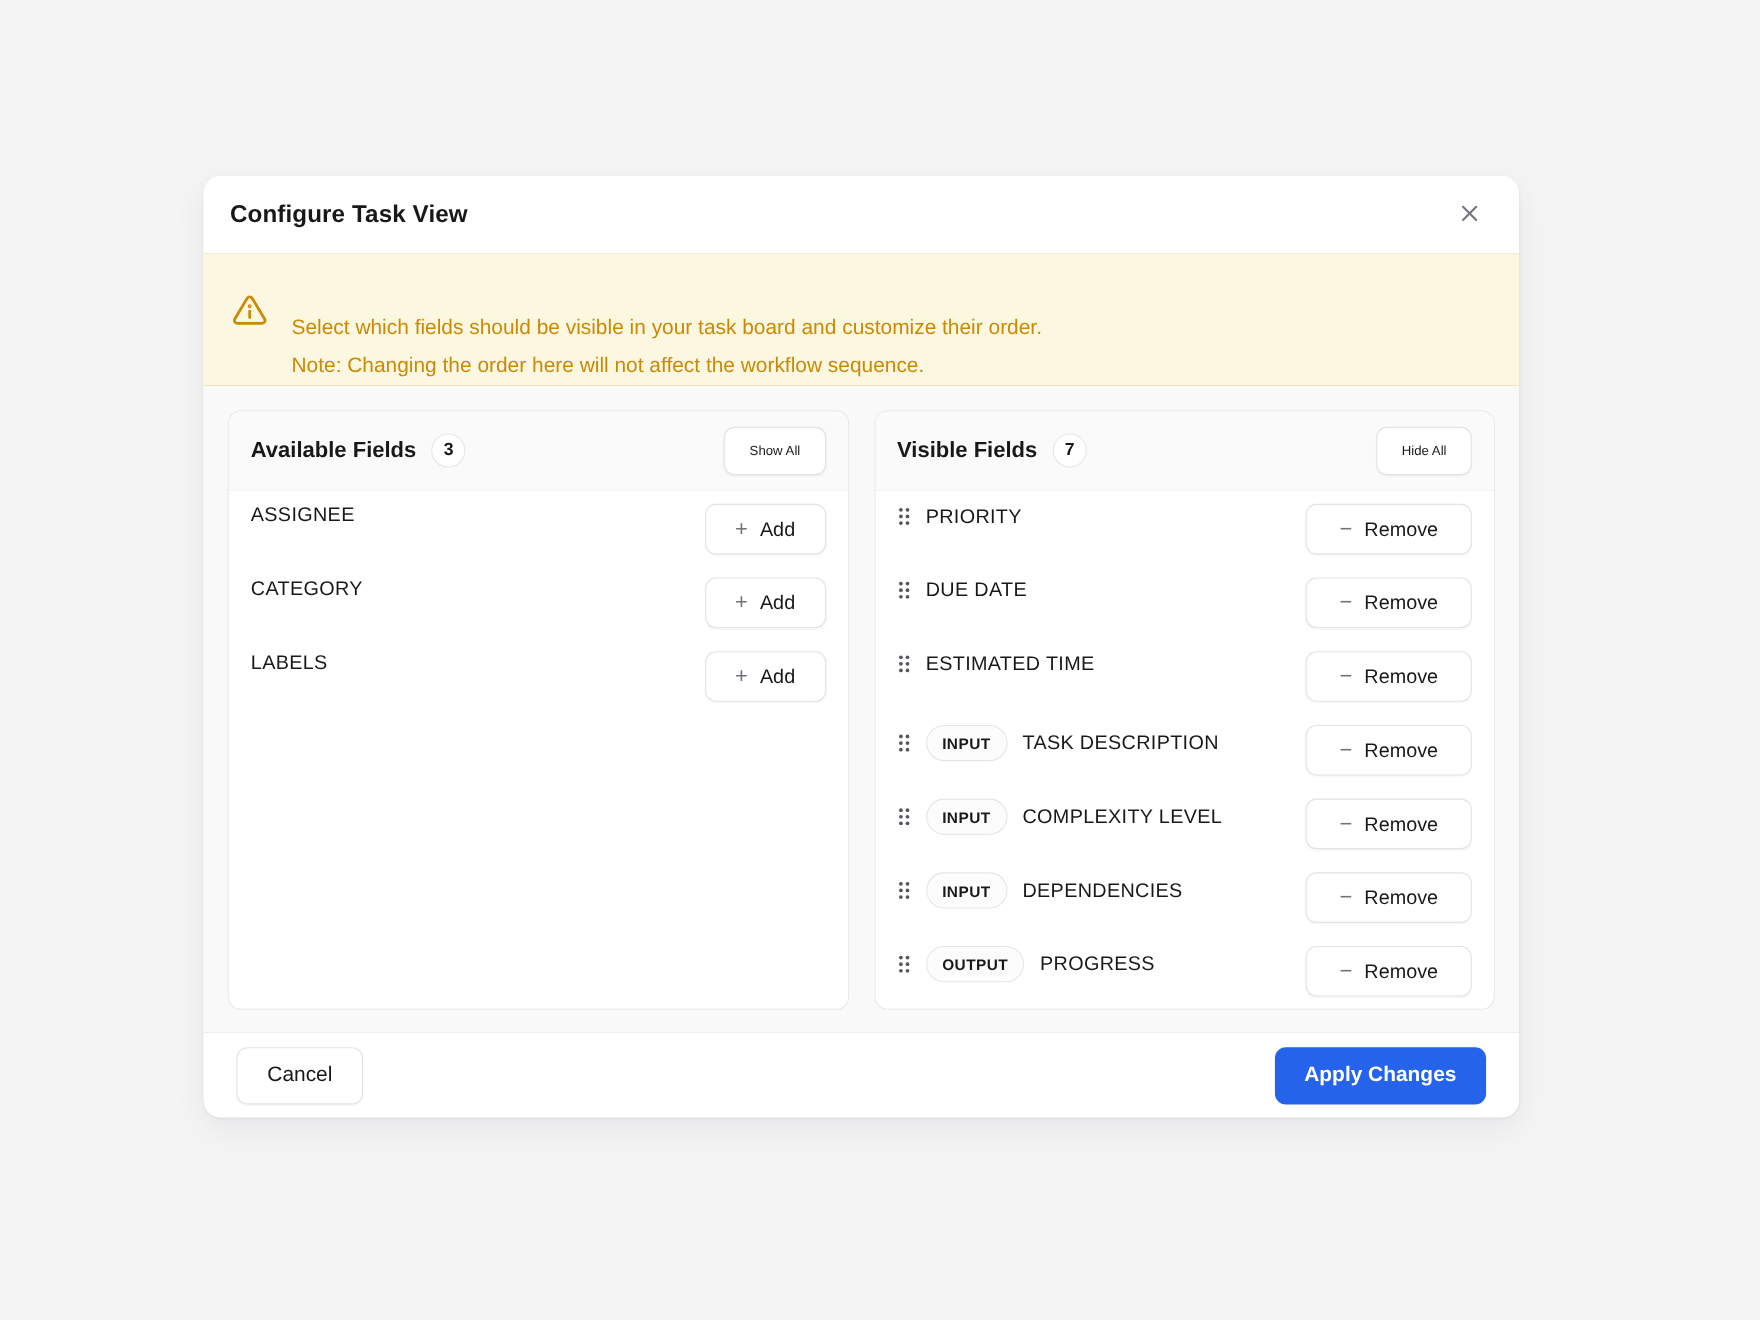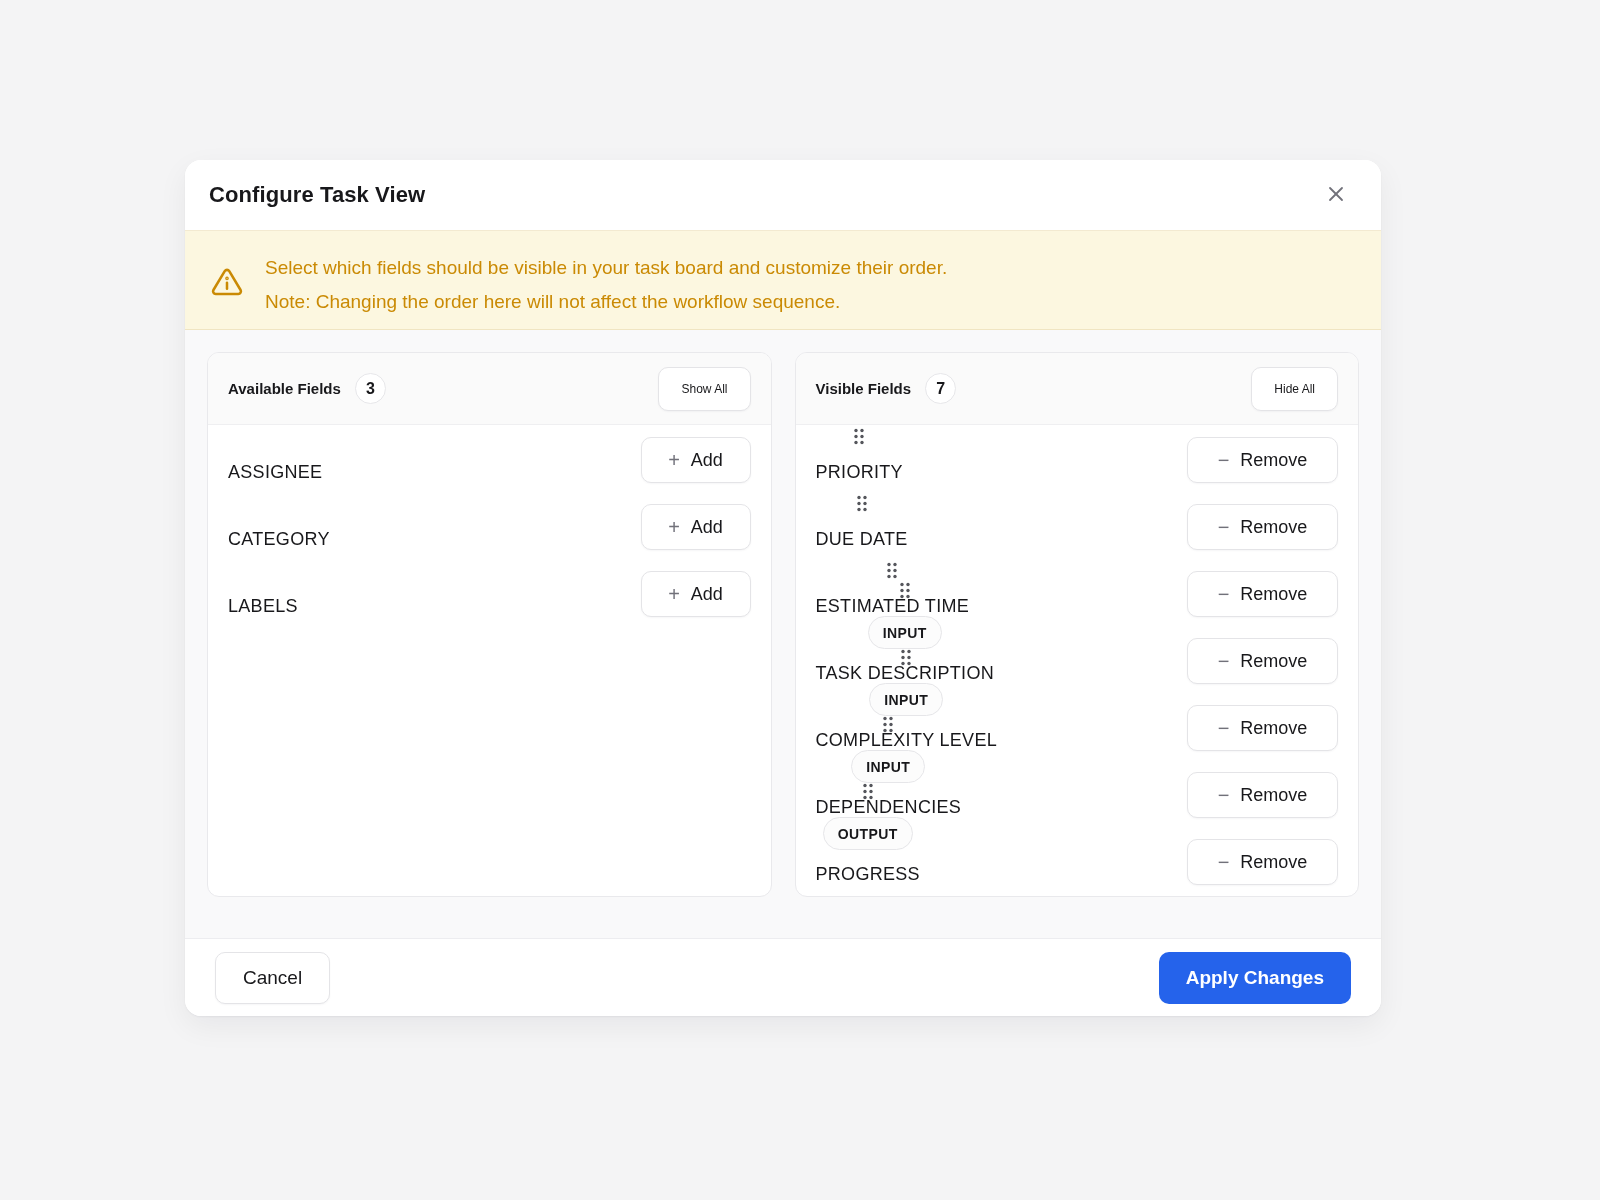--- a/index.html
+++ b/index.html
@@ -33,59 +33,59 @@
     cursor: pointer; border-radius: 8px; margin-right: 4px;
   }
 
   
   .banner {
     flex: 0 0 100px; background: #fcf7e0;
     border-top: 1px solid #f3ead1; border-bottom: 1px solid #f0e5c2;
     display: flex; align-items: flex-start; padding: 20px 24px 0 24px;
   }
   .banner-icon { flex: 0 0 auto; margin: 15px 6px 0 2px; }
-  .banner-text { margin-left: 16px; color: #ca8a04; font-size: 19px; font-weight: 500; line-height: 34px; }
+  .banner-text { margin-left: 16px; color: #ca8a04; font-size: 19px; font-weight: 500; line-height: 34px; margin-top: 31px; }
 
   
   .modal-body {
     flex: 1 1 auto; background: #f9f9fa;
     display: flex; gap: 23px; padding: 22px 22px 0 22px;
   }
   .panel {
     width: 565px; height: 545px; background: #ffffff;
     border: 1px solid #e9e9ec; border-radius: 12px;
     display: flex; flex-direction: column; overflow: hidden;
   }
   .panel-header {
     flex: 0 0 72px; background: #fafafa; border-bottom: 1px solid #efeff1;
     display: flex; align-items: center; justify-content: space-between;
     padding: 0 20px;
   }
   .panel-title-group { display: flex; align-items: center; gap: 14px; }
-  .panel-title { font-size: 15px; font-weight: 600; }
+  .panel-title { font-size: 20px; font-weight: 600; }
   .count-badge {
     min-width: 31px; height: 31px; padding: 0 9px;
     background: #ffffff; border: 1px solid #e7e7ea; border-radius: 999px;
     display: flex; align-items: center; justify-content: center;
     font-size: 16px; font-weight: 600;
   }
   .panel-action-btn {
     height: 44px; padding: 0 22px;
     background: #ffffff; border: 1px solid #e4e4e7; border-radius: 10px;
     font-family: inherit; font-size: 12px; font-weight: 500; color: #18181b;
     box-shadow: 0 1px 2px rgba(16,24,40,.04); cursor: pointer;
   }
 
   .panel-list { flex: 1 1 auto; padding: 12px 20px 20px 20px; overflow: hidden; }
   .row {
     height: 46px; margin-bottom: 21px;
-    display: flex; align-items: flex-end; justify-content: space-between;
+    display: flex; align-items: flex-start; justify-content: space-between;
   }
   .row:last-child { margin-bottom: 0; }
-  .row-left { display: flex; align-items: center; gap: 14px; flex-direction: column; }
+  .row-left { display: flex; align-items: center; gap: 14px; }
   .field-label { font-size: 18px; font-weight: 500; letter-spacing: .3px; }
 
   .pill {
     height: 33px; padding: 0 14px;
     display: flex; align-items: center; justify-content: center;
     background: #fcfcfc; border: 1px solid #e6e6e9; border-radius: 999px;
     font-size: 14px; font-weight: 700; letter-spacing: .4px; color: #18181b;
   }
 
   .icon-btn {

